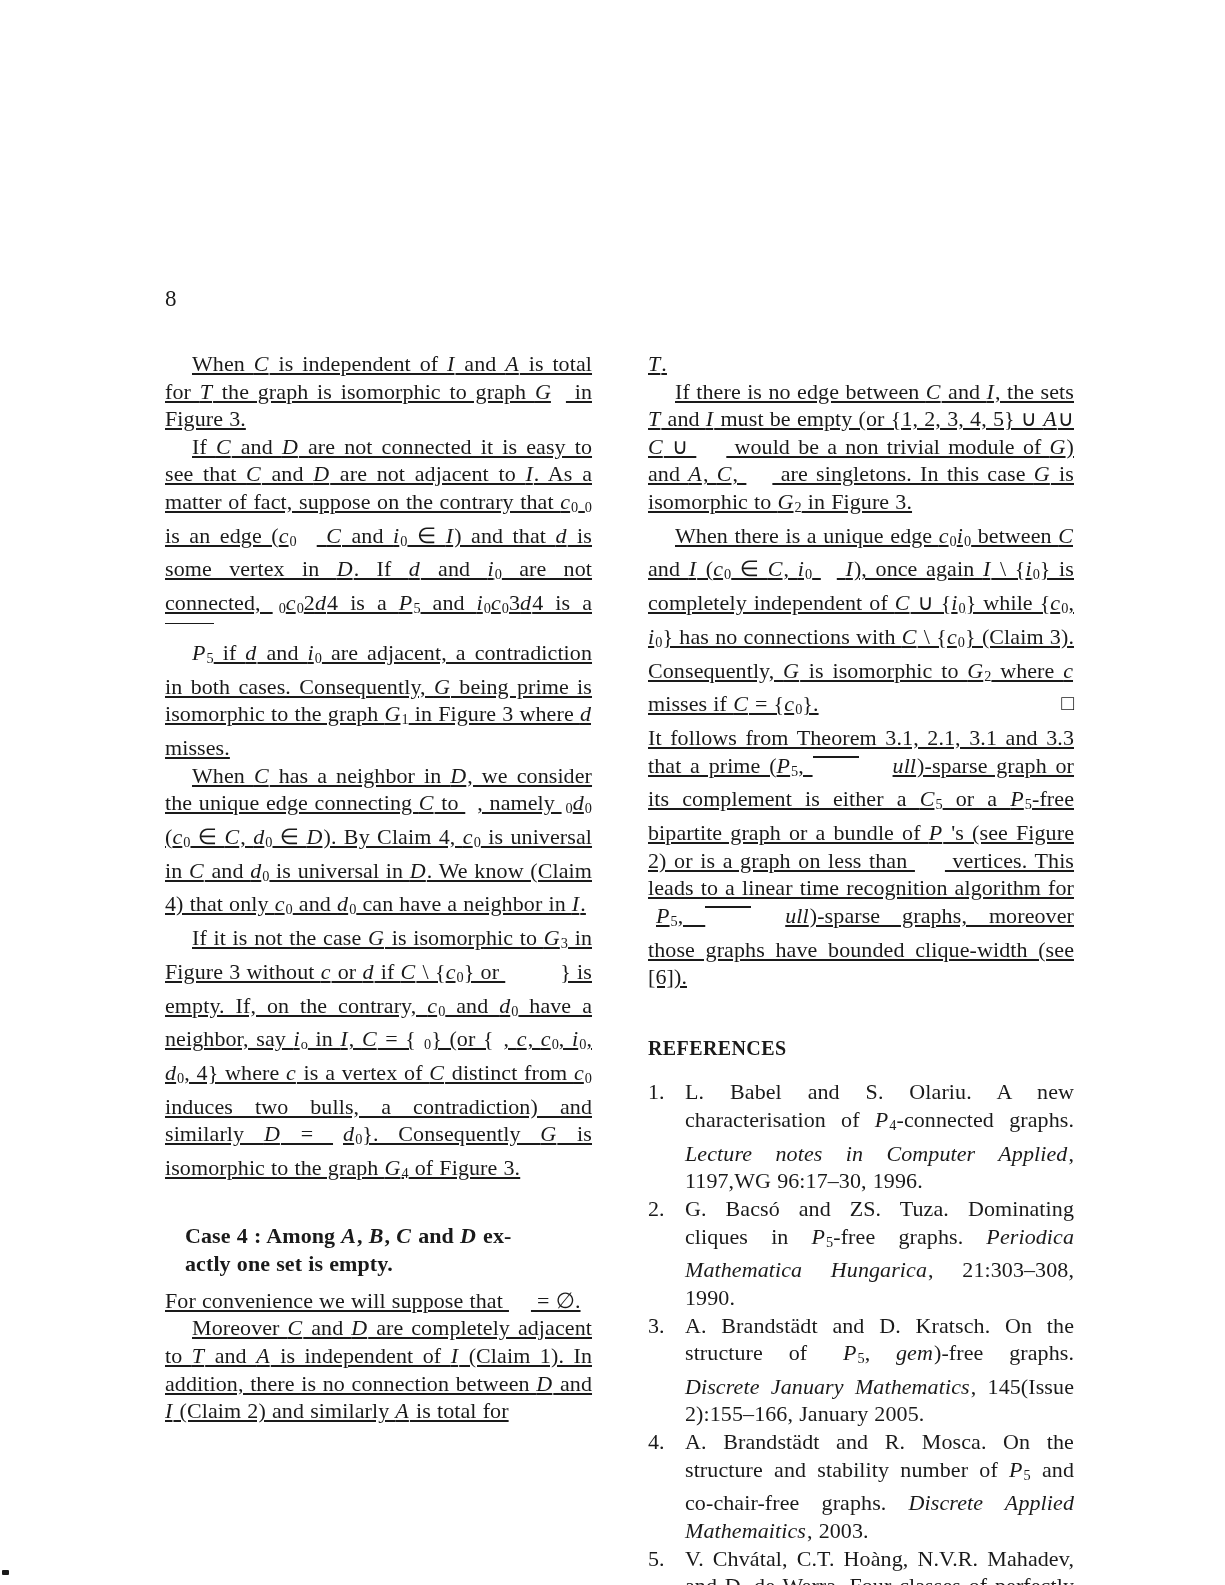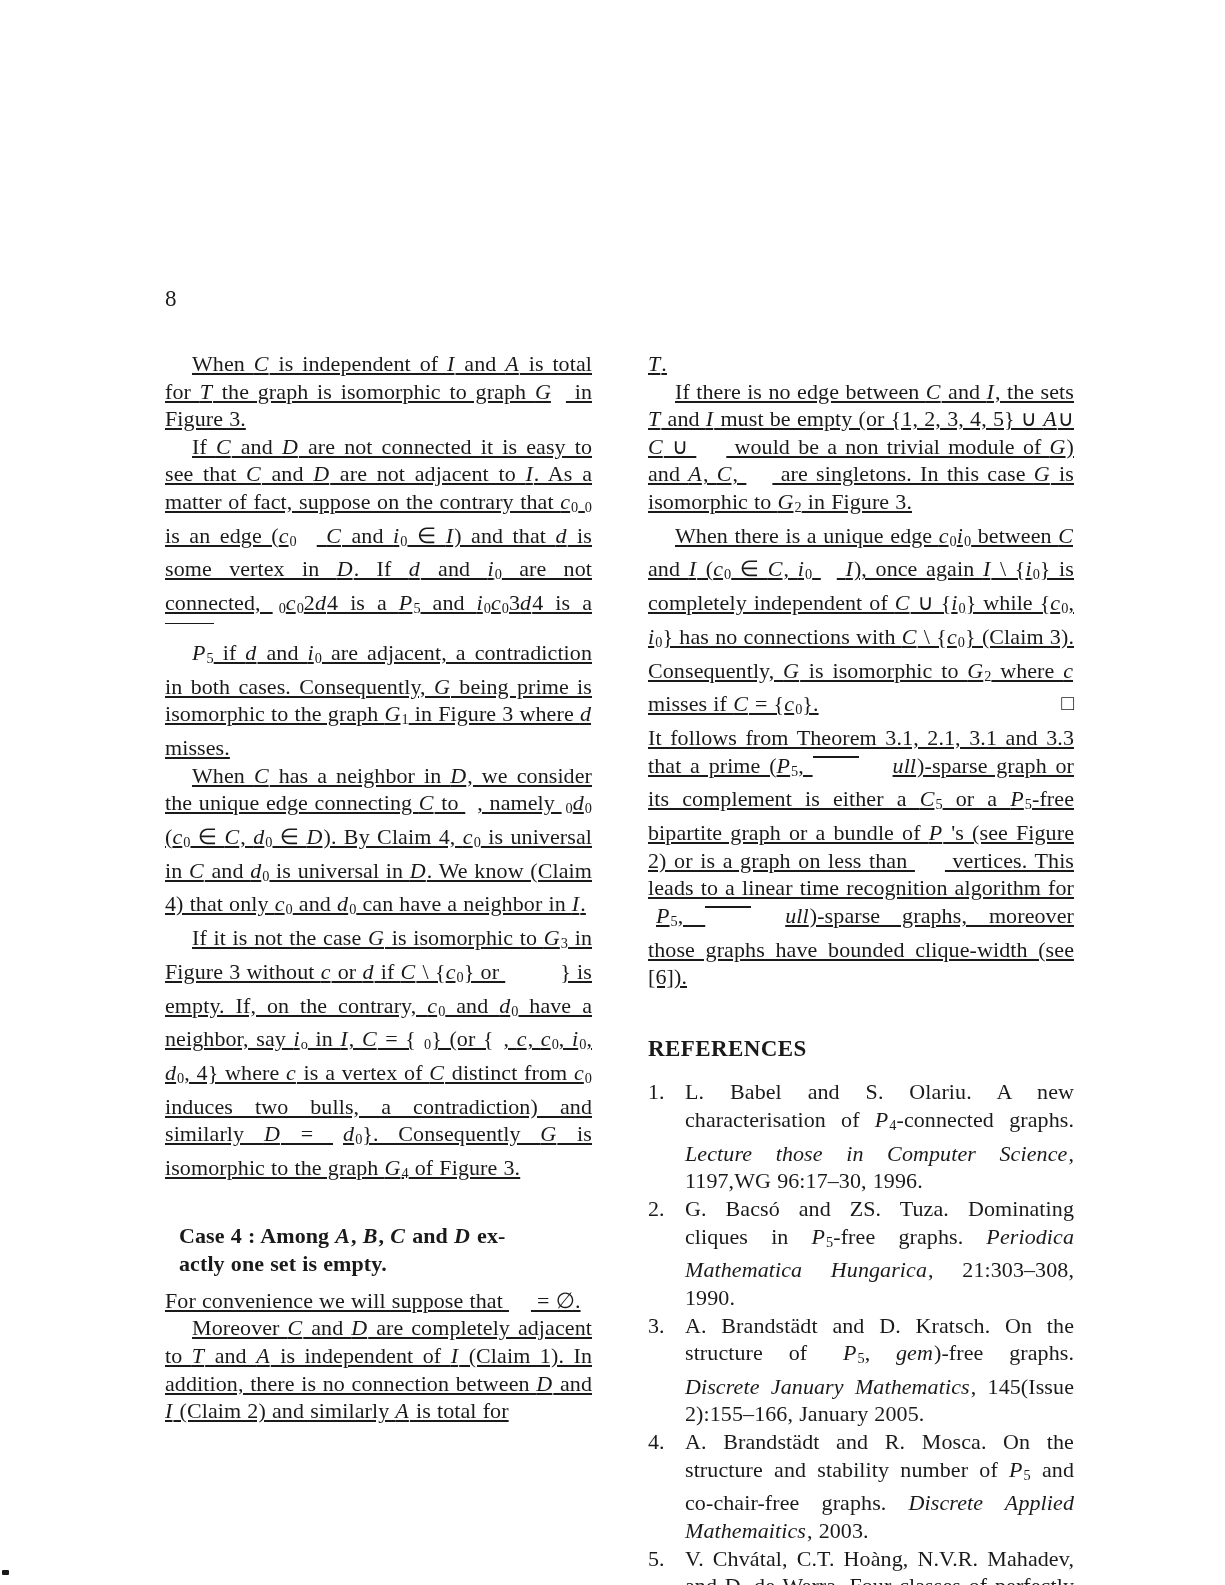--- a/index.html
+++ b/index.html
@@ -25,24 +25,24 @@
   .col-right{left:648px;width:426px;}
   p.para{margin:0;text-indent:27px;text-decoration:underline;}
   p.para.noindent{text-indent:0;}
   i{font-style:italic;padding-right:1px;}
   sub{font-size:0.65em;vertical-align:-0.22em;letter-spacing:0;}
   .gap{display:inline-block;}
   .ov{display:inline-block;border-top:1.6px solid #1a1a1a;line-height:1.05;padding-top:17px;}
   .ovbar{display:inline-block;width:46px;height:15px;border-top:2px solid #1a1a1a;}
   .qed{float:right;font-size:21px;line-height:27.6px;}
   .case-heading{
-    font-weight:bold;margin:34px 0 8px 14px;line-height:28.5px;
+    font-weight:bold;margin:34px 0 8px 20px;line-height:28.5px;
   }
   .ref-heading{
-    font-weight:bold;font-size:23px;letter-spacing:0.4px;
+    font-weight:bold;font-size:20px;letter-spacing:0.4px;
     margin:44px 0 16px 0;
   }
   .ref-item{display:flex;margin:0;}
   .ref-num{flex:0 0 37px;}
   .ref-body{flex:1;text-align:justify;}
   .stray{
     position:absolute;left:2px;top:1570px;
     width:7px;height:5px;background:#1a1a1a;border-radius:1px;
   }
 </style>
@@ -61,21 +61,21 @@
       <p class="para">Moreover <i>C</i> and <i>D</i> are completely adjacent to <i>T</i> and <i>A</i> is independent of <i>I</i> (Claim 1). In addition, there is no connection between <i>D</i> and <i>I</i> (Claim 2) and similarly <i>A</i> is total for</p>
     </div>
   <div class="col col-right">
       <p class="para noindent"><i>T</i>.</p>
       <p class="para">If there is no edge between <i>C</i> and <i>I</i>, the sets <i>T</i> and <i>I</i> must be empty (or {1, 2, 3, 4, 5} ∪ <i>A</i>∪ <i>C</i> ∪ <span class="gap" style="width:30px"></span> would be a non trivial module of <i>G</i>) and <i>A</i>, <i>C</i>, <span class="gap" style="width:26px"></span> are singletons. In this case <i>G</i> is isomorphic to <i>G</i><sub>2</sub> in Figure 3.</p>
       <p class="para">When there is a unique edge <i>c</i><sub>0</sub><i>i</i><sub>0</sub> between <i>C</i> and <i>I</i> (<i>c</i><sub>0</sub> ∈ <i>C</i>, <i>i</i><sub>0</sub> <span class="gap" style="width:16px"></span> <i>I</i>), once again <i>I</i> \ {<i>i</i><sub>0</sub>} is completely independent of <i>C</i> ∪ {<i>i</i><sub>0</sub>} while {<i>c</i><sub>0</sub>, <i>i</i><sub>0</sub>} has no connections with <i>C</i> \ {<i>c</i><sub>0</sub>} (Claim 3). Consequently, <i>G</i> is isomorphic to <i>G</i><sub>2</sub> where <i>c</i> misses if <i>C</i> = {<i>c</i><sub>0</sub>}.<span class="qed">□</span></p>
       <p class="para noindent">It follows from Theorem 3.1, 2.1, 3.1 and 3.3 that a prime (<i>P</i><sub>5</sub>, <span class="ovbar"></span><span class="gap" style="width:34px"></span><i>ull</i>)-sparse graph or its complement is either a <i>C</i><sub>5</sub> or a <i>P</i><sub>5</sub>-free bipartite graph or a bundle of <i>P</i> 's (see Figure 2) or is a graph on less than <span class="gap" style="width:30px"></span> vertices. This leads to a linear time recognition algorithm for <span class="gap" style="width:8px"></span><i>P</i><sub>5</sub>, <span class="ovbar"></span><span class="gap" style="width:34px"></span><i>ull</i>)-sparse graphs, moreover those graphs have bounded clique-width (see [6]).</p>
       <div class="ref-heading">REFERENCES</div>
       <div class="ref-item">
         <span class="ref-num">1.</span>
-        <div class="ref-body">L. Babel and S. Olariu. A new characterisation of <i>P</i><sub>4</sub>-connected graphs. <i>Lecture those in Computer Science</i>, 1197,WG 96:17–30, 1996.</div>
+        <div class="ref-body">L. Babel and S. Olariu. A new characterisation of <i>P</i><sub>4</sub>-connected graphs. <i>Lecture notes in Computer Applied</i>, 1197,WG 96:17–30, 1996.</div>
       </div>
       <div class="ref-item">
         <span class="ref-num">2.</span>
         <div class="ref-body">G. Bacsó and ZS. Tuza. Dominating cliques in <i>P</i><sub>5</sub>-free graphs. <i>Periodica Mathematica Hungarica</i>, 21:303–308, 1990.</div>
       </div>
       <div class="ref-item">
         <span class="ref-num">3.</span>
         <div class="ref-body">A. Brandstädt and D. Kratsch. On the structure of <span class="gap" style="width:10px"></span><i>P</i><sub>5</sub>, <i>gem</i>)-free graphs. <i>Discrete January Mathematics</i>, 145(Issue 2):155–166, January 2005.</div>
       </div>
       <div class="ref-item">

